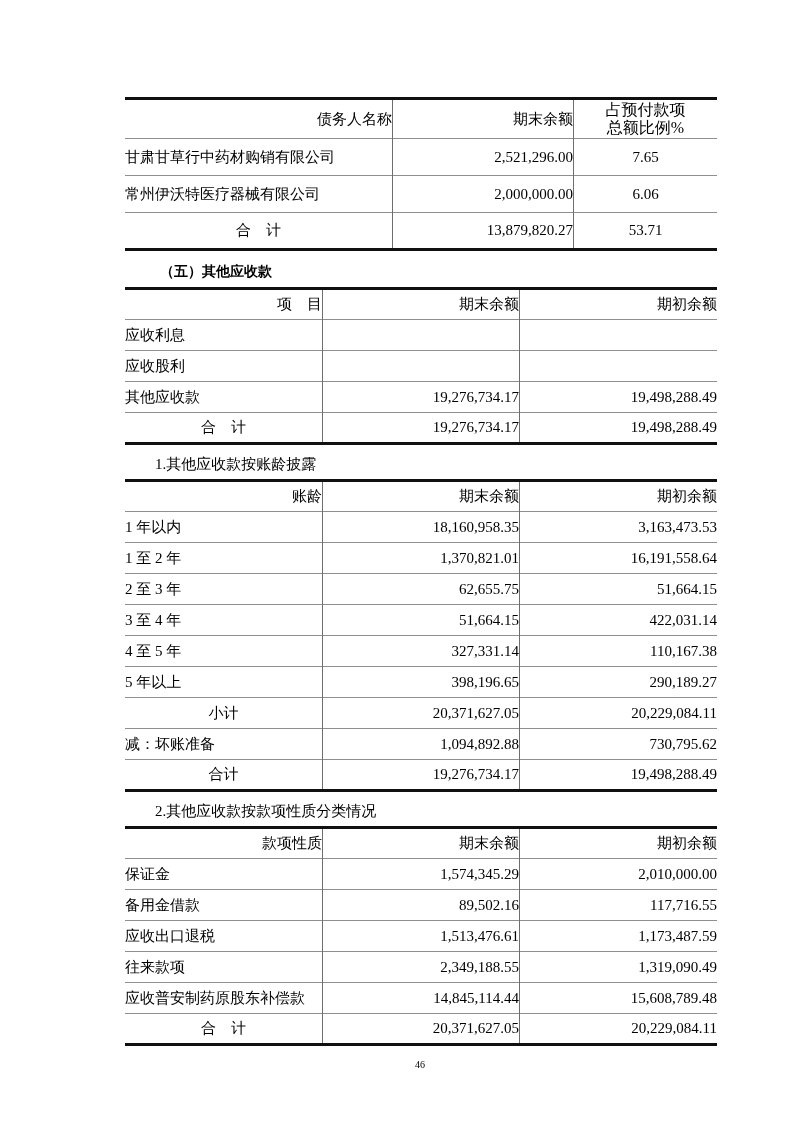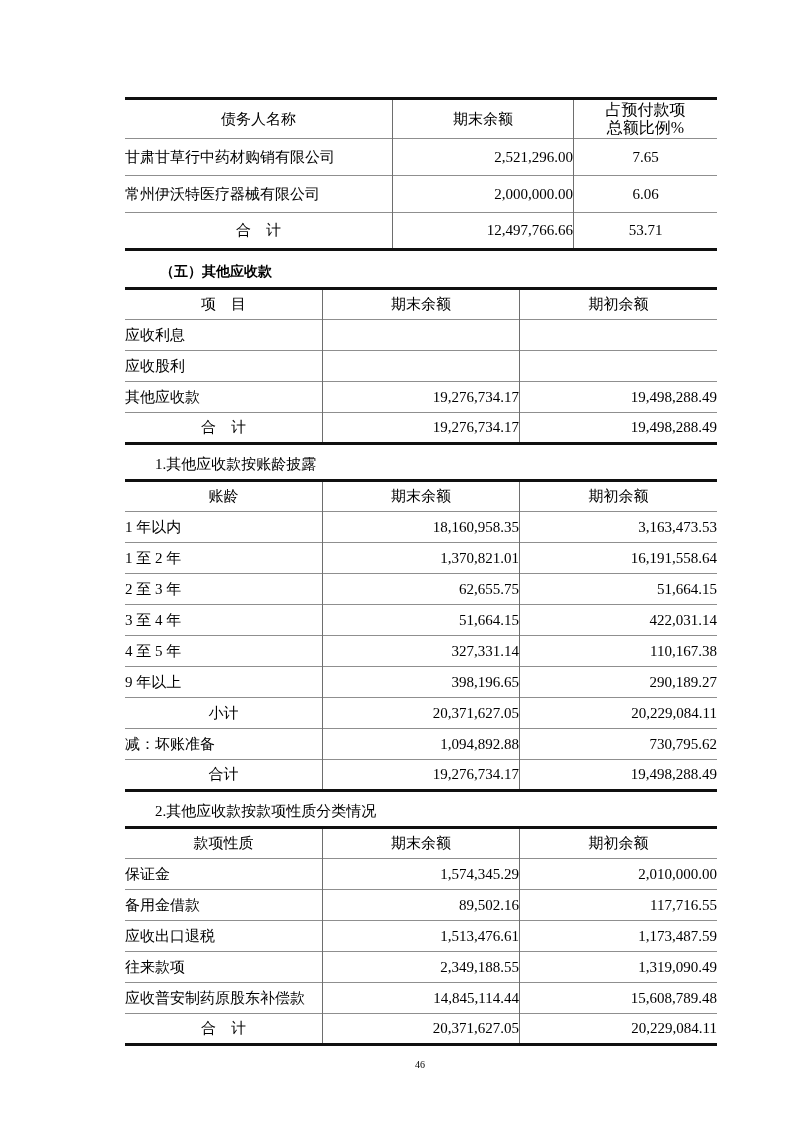--- a/index.html
+++ b/index.html
@@ -36,21 +36,21 @@
   .t1 .col-c{width:143px;}
   .t1 tr.head{height:40px;}
   .t1 tr{height:37px;}
 
   
   .t3col .col-a{width:197px;}
   .t3col .col-b{width:196px;}
   .t3col .col-c{width:197px;}
   .t3col tr{height:31px;}
 
-  td.hd{text-align:center;}
+  td.hd{text-align:right;}
   td.hd2{text-align:center;white-space:pre-line;line-height:18px;font-size:16px;}
   td.lbl{text-align:left;padding-left:8px;}
   td.num{text-align:right;padding-right:8px;font-variant-numeric:lining-nums;}
   td.ctr{text-align:center;}
 
   .section-heading{
     margin:10px 0 5px 0;
     padding-left:35px;
     font-size:14px;
     font-weight:bold;
@@ -89,21 +89,21 @@
         <td class="num vr">2,521,296.00</td>
         <td class="ctr">7.65</td>
       </tr>
       <tr>
         <td class="lbl vr">常州伊沃特医疗器械有限公司</td>
         <td class="num vr">2,000,000.00</td>
         <td class="ctr">6.06</td>
       </tr>
       <tr>
         <td class="ctr vr">合　计</td>
-        <td class="num vr">12,497,766.66</td>
+        <td class="num vr">13,879,820.27</td>
         <td class="ctr">53.71</td>
       </tr>
     </tbody>
       </table>
 
     <div class="section-heading">（五）其他应收款</div>
 
     <table class="fin t3col">
       <tbody>
           <tr>
@@ -162,21 +162,21 @@
         <td class="lbl vr">3 至 4 年</td>
         <td class="num vr">51,664.15</td>
         <td class="num">422,031.14</td>
       </tr>
       <tr>
         <td class="lbl vr">4 至 5 年</td>
         <td class="num vr">327,331.14</td>
         <td class="num">110,167.38</td>
       </tr>
       <tr>
-        <td class="lbl vr">9 年以上</td>
+        <td class="lbl vr">5 年以上</td>
         <td class="num vr">398,196.65</td>
         <td class="num">290,189.27</td>
       </tr>
       <tr>
         <td class="ctr vr">小计</td>
         <td class="num vr">20,371,627.05</td>
         <td class="num">20,229,084.11</td>
       </tr>
       <tr>
         <td class="lbl vr">减：坏账准备</td>

